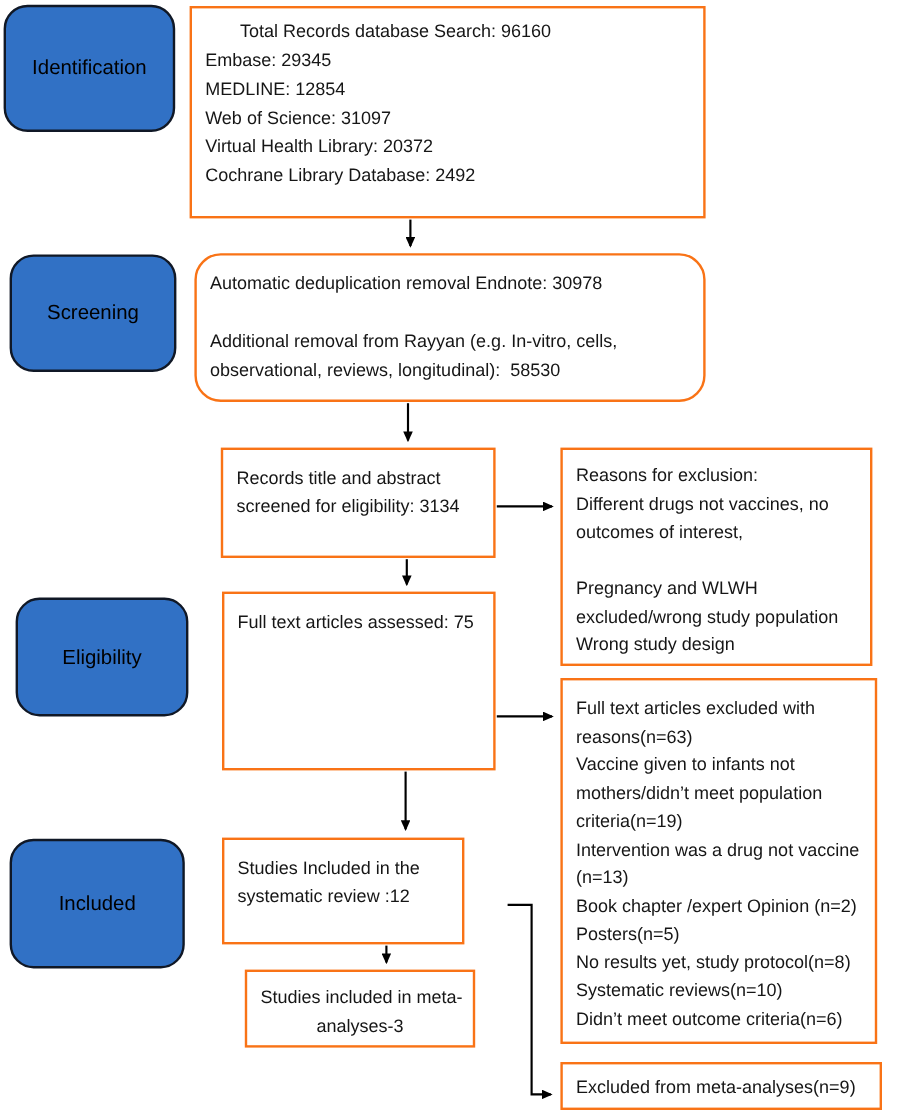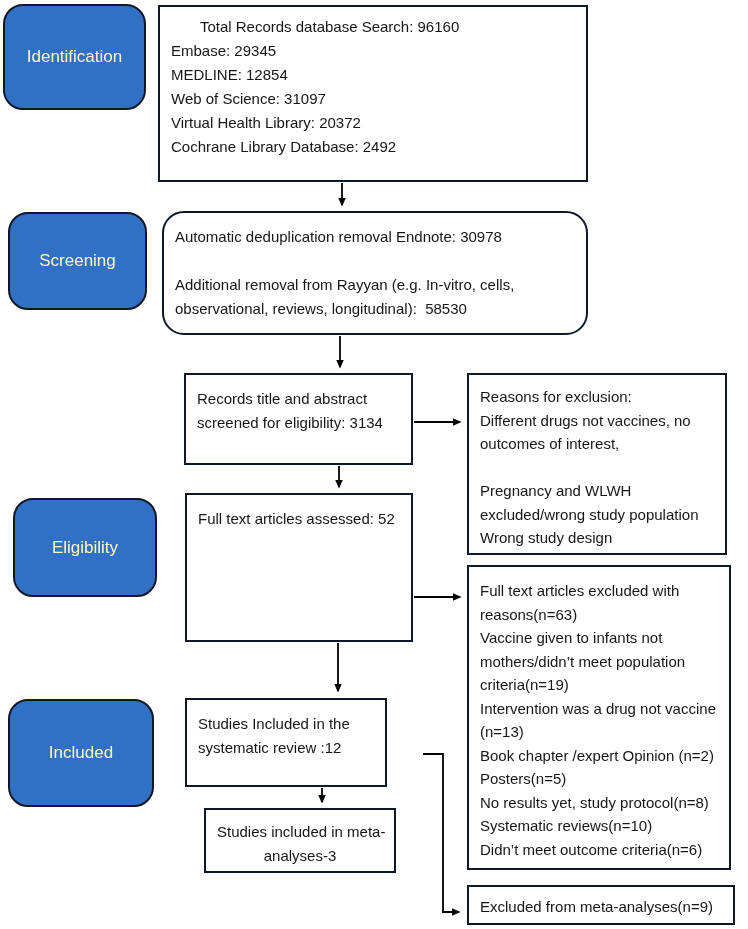--- a/index.html
+++ b/index.html
@@ -11,27 +11,27 @@
     color:#161616;
     overflow:hidden;
   }
   .stage{
     position:absolute;
     background:#3171c5;
     border:2px solid #101826;
     border-radius:20px;
     display:flex;align-items:center;justify-content:center;
     font-size:17px;
-    color:#fef9c3;
+    color:#000000;
     box-sizing:border-box;
   }
   .fbox{
     position:absolute;
     background:#ffffff;
-    border:2px solid #0f172a;
+    border:2px solid #f97316;
     box-sizing:border-box;
     font-size:15px;
     line-height:24px;
     white-space:pre;
     padding:8px 11px;
     overflow:hidden;
   }
   .fbox.tight{line-height:23.5px;}
   .fbox.center{text-align:center;}
   #arrows{position:absolute;left:0;top:0;width:748px;height:929px;pointer-events:none;}
@@ -63,21 +63,21 @@
 Cochrane Library Database: 2492</div>
 
   <div class="fbox" style="left:162px;top:211px;width:426px;height:124px;padding-top:12px;border-radius:22px;">Automatic deduplication removal Endnote: 30978
 
 Additional removal from Rayyan (e.g. In-vitro, cells,
 observational, reviews, longitudinal):  58530</div>
 
   <div class="fbox" style="left:184px;top:373px;width:229px;height:92px;padding-top:12px;">Records title and abstract
 screened for eligibility: 3134</div>
 
-  <div class="fbox" style="left:185px;top:493px;width:228px;height:149px;padding-top:12px;">Full text articles assessed: 52</div>
+  <div class="fbox" style="left:185px;top:493px;width:228px;height:149px;padding-top:12px;">Full text articles assessed: 75</div>
 
   <div class="fbox" style="left:185px;top:698px;width:202px;height:89px;padding-top:12px;">Studies Included in the
 systematic review :12</div>
 
   <div class="fbox center" style="left:185px;top:808px;width:192px;height:65px;padding-top:10px;margin-left:19px;">Studies included in meta-
 analyses-3</div>
 
   <div class="fbox tight" style="left:467px;top:373px;width:260px;height:182px;padding-top:10px;">Reasons for exclusion:
 Different drugs not vaccines, no
 outcomes of interest,

